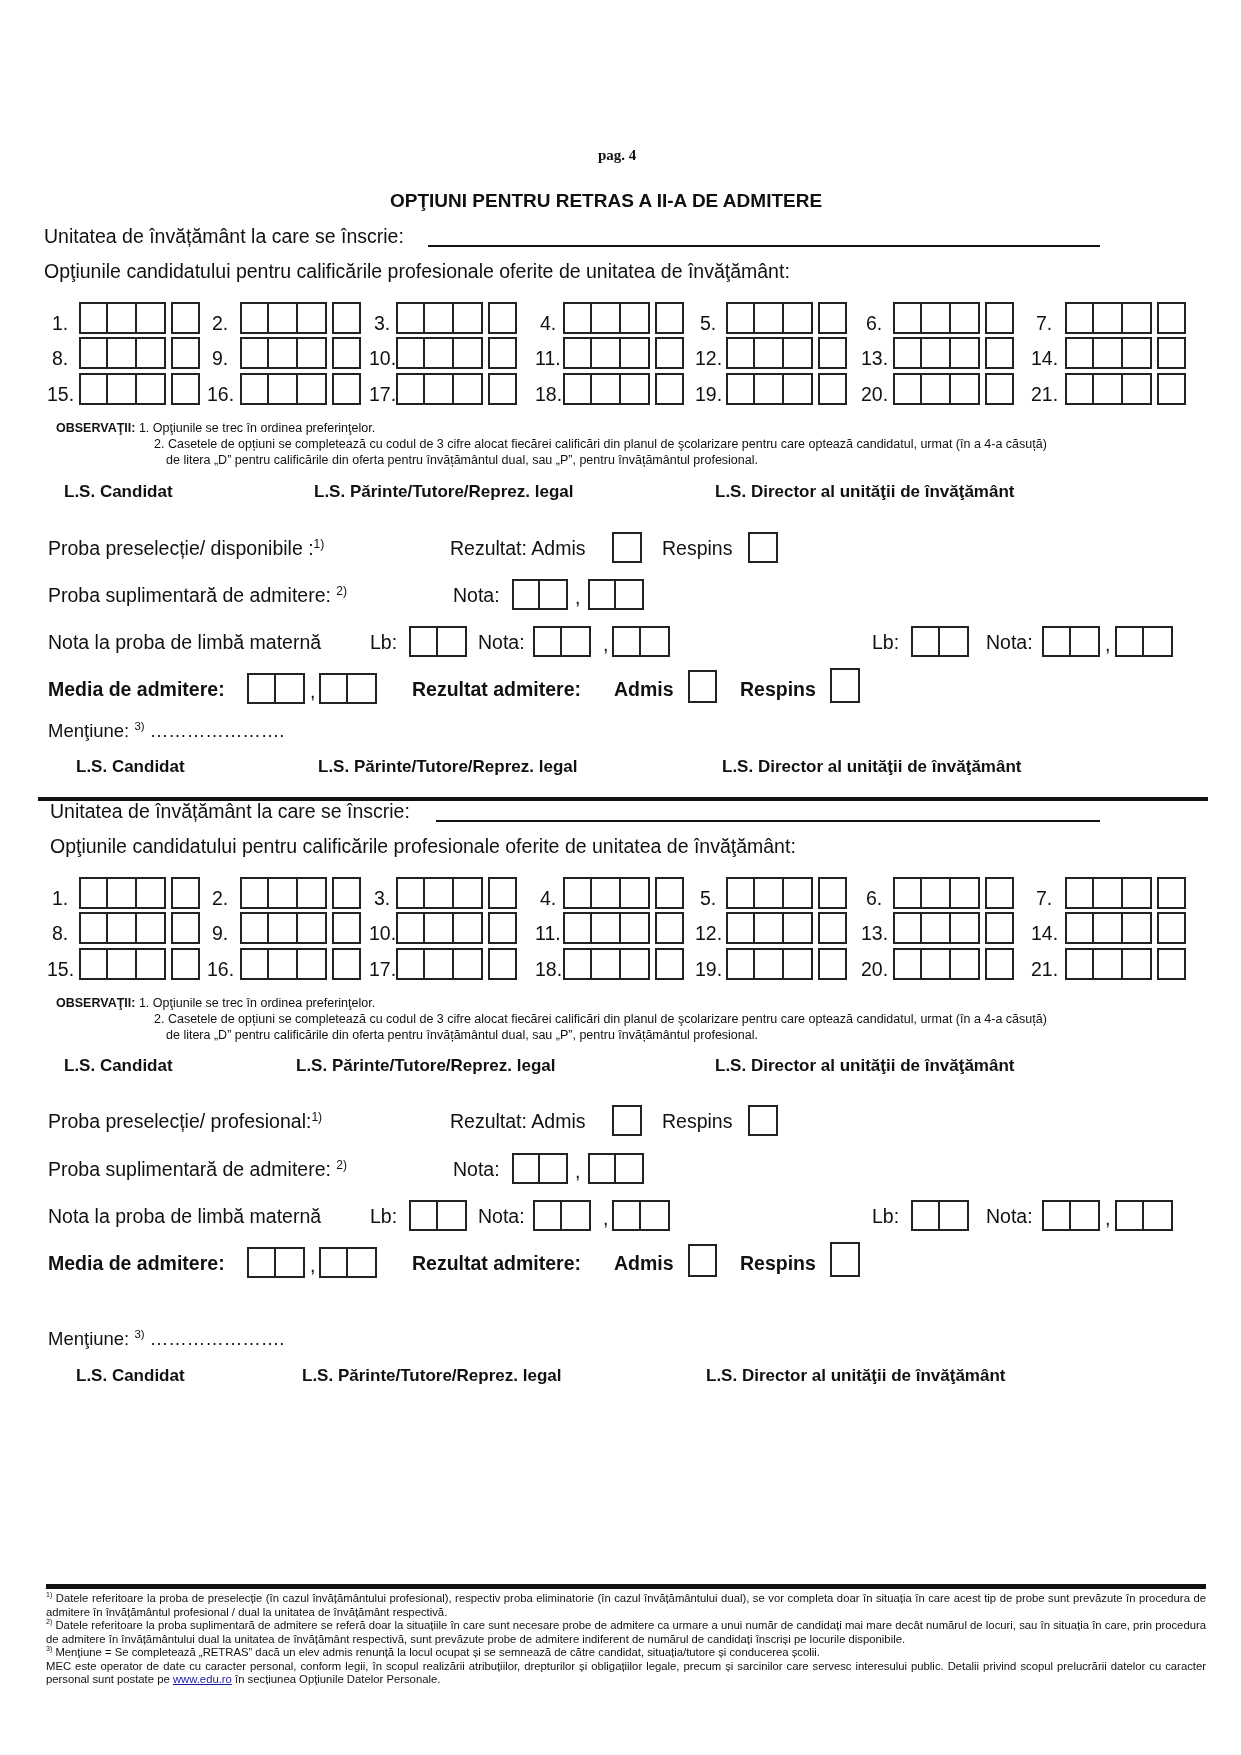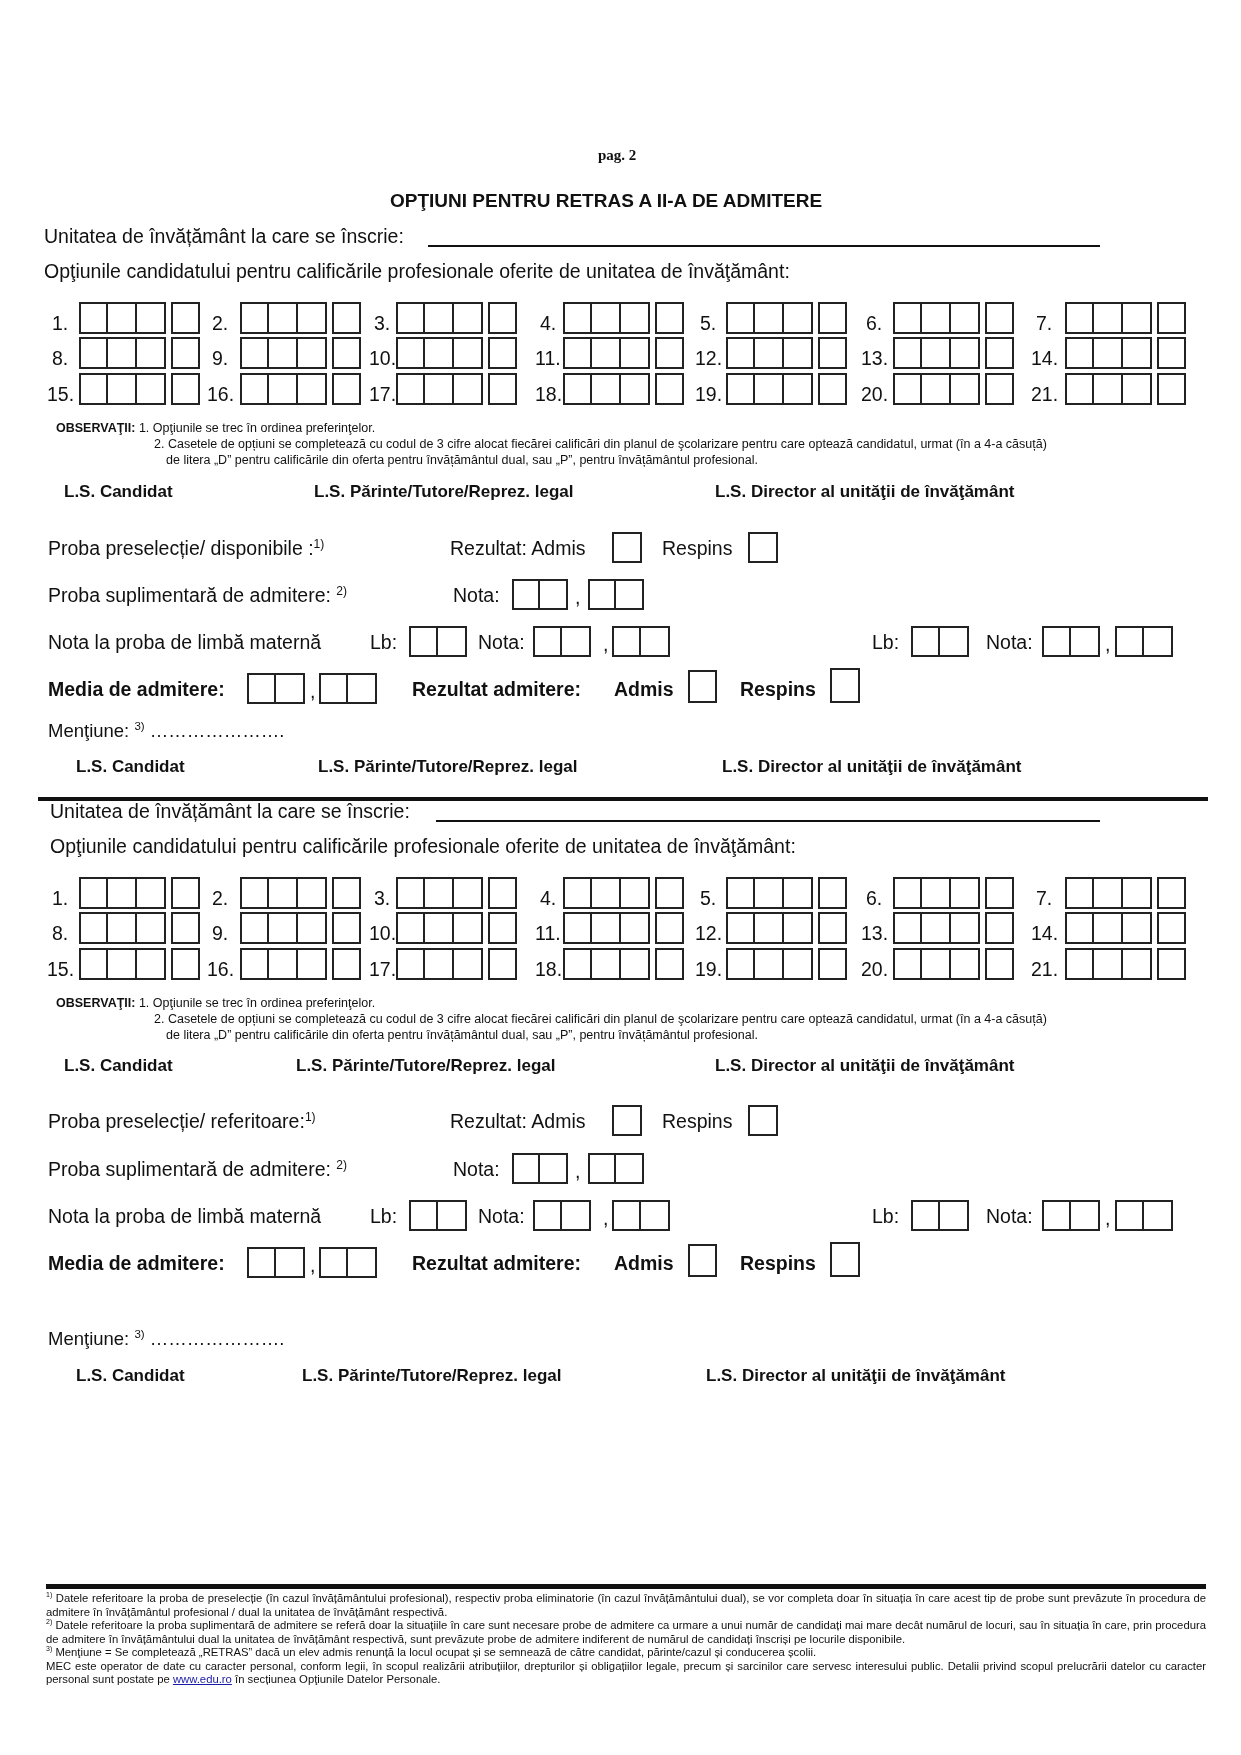--- a/index.html
+++ b/index.html
@@ -20,21 +20,21 @@
   .cellgroup .cell { box-sizing: border-box; border: 2px solid #222; border-left-width: 0; background: #fff; }
   .cellgroup .cell:first-child { border-left-width: 2px; }
   .thick { position: absolute; left: 38px; width: 1170px; height: 4px; background: #111; }
   .foot { position: absolute; left: 46px; width: 1160px; font-size: 11.3px; line-height: 13.5px; color: #111; text-align: justify; }
   .foot a { color: #1a1aa6; text-decoration: underline; }
   sup { font-size: 0.62em; vertical-align: super; line-height: 0; }
 </style>
 </head>
 <body>
 
-<div class="abs pag" style="left:598px; top:147px;">pag. 2</div>
+<div class="abs pag" style="left:598px; top:147px;">pag. 4</div>
 <div class="abs title" style="left:390px; top:190px;">OPŢIUNI PENTRU RETRAS A II-A DE ADMITERE</div>
 
 <div id="sec1">
     <div class="abs lbl" style="left:44px; top:225px;">Unitatea de învățământ la care se înscrie:</div>
     <div class="uline" style="left:428px; top:245px; width:672px;"></div>
     <div class="abs lbl" style="left:44px; top:260px;">Opţiunile candidatului pentru calificările profesionale oferite de unitatea de învăţământ:</div>
     <div class="abs lbl" style="left:52px; top:312px;">1.</div>
     <div class="cellgroup" style="left:79px; top:302px;">
       <div class="cell" style="width:29px; height:32px;"></div>
       <div class="cell" style="width:29px; height:32px;"></div>
@@ -405,21 +405,21 @@
       <div class="cell" style="width:29px; height:32px;"></div>
       <div class="cell" style="width:29px; height:32px;"></div>
     </div>
     <div class="box" style="left:1157px; top:948px; width:29px; height:32px;"></div>
     <div class="abs obs" style="left:56px; top:995px;"><span class="bold">OBSERVAŢII:</span> <span>1. Opţiunile se trec în ordinea preferinţelor.</span></div>
     <div class="abs obs" style="left:154px; top:1011px;">2. Casetele de opțiuni se completează cu codul de 3 cifre alocat fiecărei calificări din planul de şcolarizare pentru care optează candidatul, urmat (în a 4-a căsuță)</div>
     <div class="abs obs" style="left:166px; top:1027px;">de litera „D” pentru calificările din oferta pentru învățământul dual, sau „P”, pentru învățământul profesional.</div>
     <div class="abs sig" style="left:64px; top:1056px;">L.S. Candidat</div>
     <div class="abs sig" style="left:296px; top:1056px;">L.S. Părinte/Tutore/Reprez. legal</div>
     <div class="abs sig" style="left:715px; top:1056px;">L.S.  Director al unităţii de învăţământ</div>
-    <div class="abs lbl" style="left:48px; top:1110px;"><span>Proba preselecție/ referitoare:</span><sup>1)</sup></div>
+    <div class="abs lbl" style="left:48px; top:1110px;"><span>Proba preselecție/ profesional:</span><sup>1)</sup></div>
     <div class="abs lbl" style="left:450px; top:1110px;">Rezultat:  Admis</div>
     <div class="box" style="left:612px; top:1105px; width:30px; height:31px;"></div>
     <div class="abs lbl" style="left:662px; top:1110px;">Respins</div>
     <div class="box" style="left:748px; top:1105px; width:30px; height:31px;"></div>
     <div class="abs lbl" style="left:48px; top:1158px;"><span>Proba suplimentară de admitere:</span> <sup>2)</sup></div>
     <div class="abs lbl" style="left:453px; top:1158px;">Nota:</div>
     <div class="cellgroup" style="left:512px; top:1153px;">
       <div class="cell" style="width:28px; height:31px;"></div>
       <div class="cell" style="width:28px; height:31px;"></div>
     </div>
@@ -477,17 +477,17 @@
     <div class="abs lbl" style="left:48px; top:1328px;font-size:18.5px;"><span>Menţiune:</span> <sup>3)</sup> <span>………………….</span></div>
     <div class="abs sig" style="left:76px; top:1366px;">L.S. Candidat</div>
     <div class="abs sig" style="left:302px; top:1366px;">L.S.  Părinte/Tutore/Reprez. legal</div>
     <div class="abs sig" style="left:706px; top:1366px;">L.S. Director al unităţii de învăţământ</div>
   </div>
 
 <div style="position:absolute; left:46px; top:1584px; width:1160px; height:5px; background:#111;"></div>
 <div class="foot" style="top:1592px;">
   <div><sup>1)</sup> <span>Datele referitoare la proba de preselecție (în cazul învățământului profesional), respectiv proba eliminatorie (în cazul învățământului dual), se vor completa doar în situația în care acest tip de probe sunt prevăzute în procedura de admitere în învățământul profesional / dual la unitatea de învățământ respectivă.</span></div>
   <div><sup>2)</sup> <span>Datele referitoare la proba suplimentară de admitere se referă doar la situațiile în care sunt necesare probe de admitere ca urmare a unui număr de candidați mai mare decât numărul de locuri, sau în situația în care, prin procedura de admitere în învățământului dual la unitatea de învățământ respectivă, sunt prevăzute probe de admitere indiferent de numărul de candidați înscriși pe locurile disponibile.</span></div>
-  <div><sup>3)</sup> <span>Menţiune = Se completează „RETRAS” dacă un elev admis renunță la locul ocupat și se semnează de către candidat, părinte/cazul și conducerea școlii.</span></div>
+  <div><sup>3)</sup> <span>Menţiune = Se completează „RETRAS” dacă un elev admis renunță la locul ocupat și se semnează de către candidat, situația/tutore și conducerea școlii.</span></div>
   <div><span>MEC este operator de date cu caracter personal, conform legii, în scopul realizării atribuțiilor, drepturilor și obligațiilor legale, precum și sarcinilor care servesc interesului public. Detalii privind scopul prelucrării datelor cu caracter personal sunt postate pe </span><a>www.edu.ro</a><span> în secțiunea Opţiunile Datelor Personale.</span></div>
 </div>
 
 <div class="thick" style="top:797px;"></div>
 
 </body></html>

